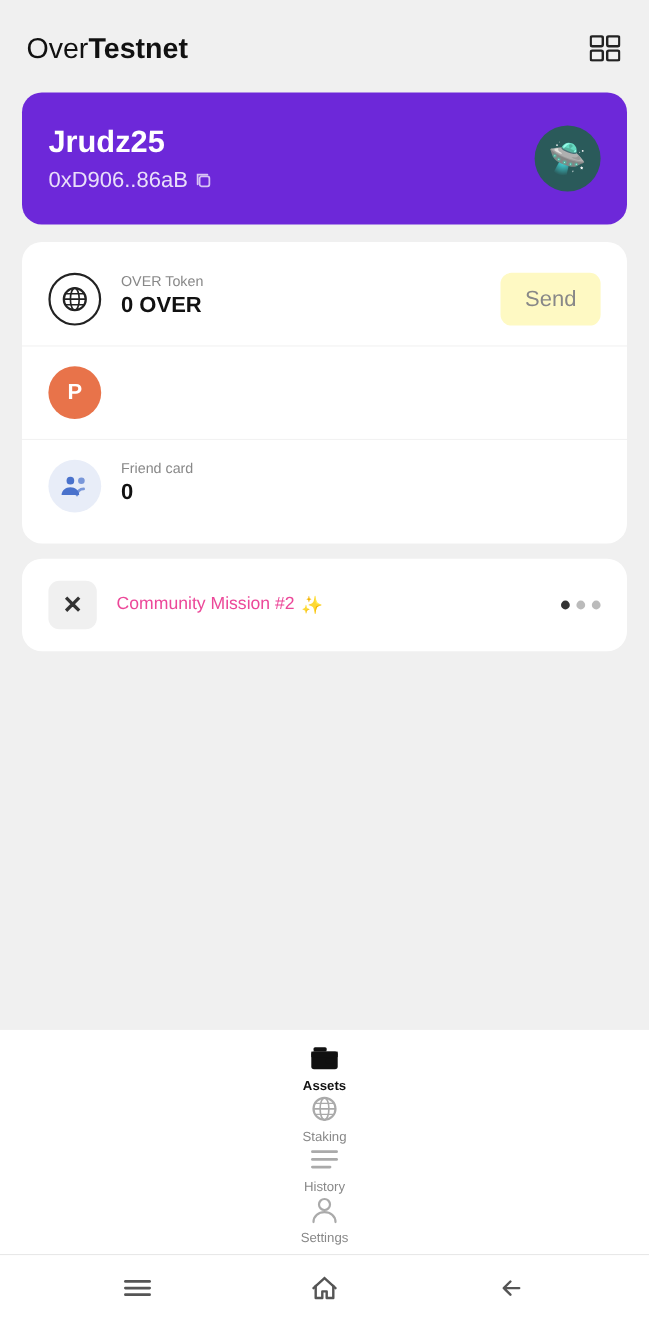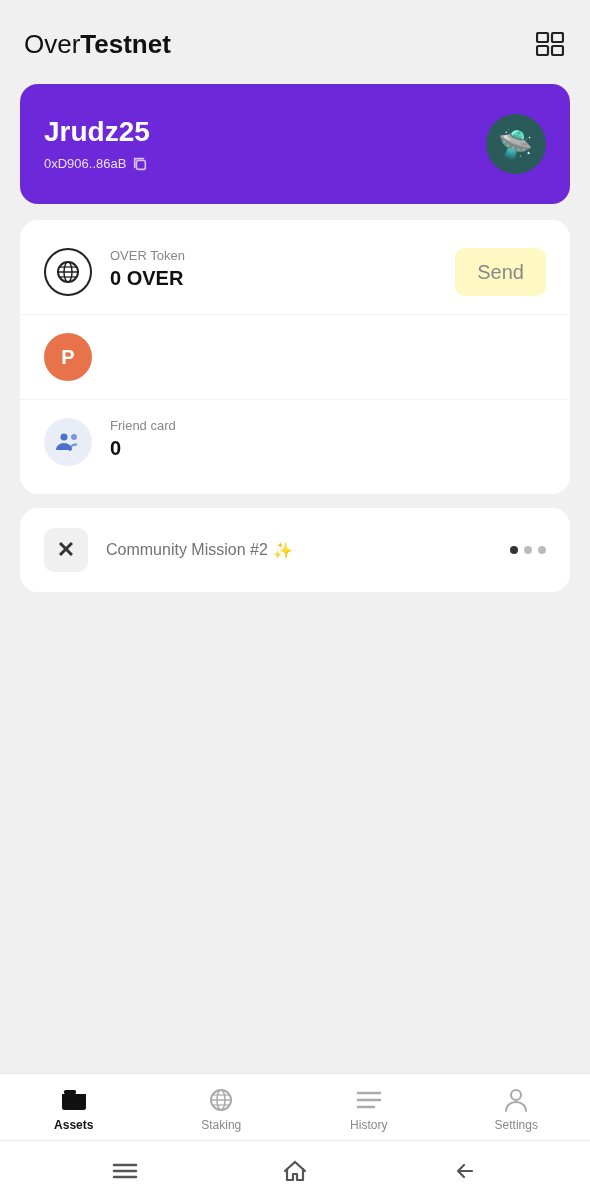--- a/index.html
+++ b/index.html
@@ -50,23 +50,24 @@
       min-height: 120px;
     }
     .profile-info {}
     .profile-name {
       font-size: 28px;
       font-weight: 700;
       color: #fff;
       margin-bottom: 8px;
     }
     .profile-address {
-      font-size: 13px;
+      font-size: 20px;
       color: rgba(255,255,255,0.85);
       display: flex;
+      align-items: center;
       gap: 6px;
     }
     .copy-icon {
       width: 16px;
       height: 16px;
       cursor: pointer;
       opacity: 0.85;
     }
     .profile-avatar {
       width: 60px;
@@ -163,21 +164,21 @@
       justify-content: center;
       font-size: 22px;
       font-weight: 700;
       color: #333;
       flex-shrink: 0;
     }
     .mission-text {
       flex: 1;
       font-size: 16px;
       font-weight: 500;
-      color: #737373;
+      color: #ec4899;
       display: flex;
       align-items: center;
       gap: 6px;
     }
     .mission-dots {
       display: flex;
       align-items: center;
       gap: 6px;
       margin-left: auto;
     }
@@ -196,20 +197,21 @@
       position: absolute;
       bottom: 60px;
       left: 0;
       right: 0;
       background: #fff;
       display: flex;
       justify-content: space-around;
       align-items: center;
       padding: 12px 0 8px 0;
       border-top: 1px solid #e8e8e8;
+      flex-direction: column;
     }
     .nav-item {
       display: flex;
       flex-direction: column;
       align-items: center;
       gap: 4px;
       cursor: pointer;
       min-width: 70px;
     }
     .nav-icon {

